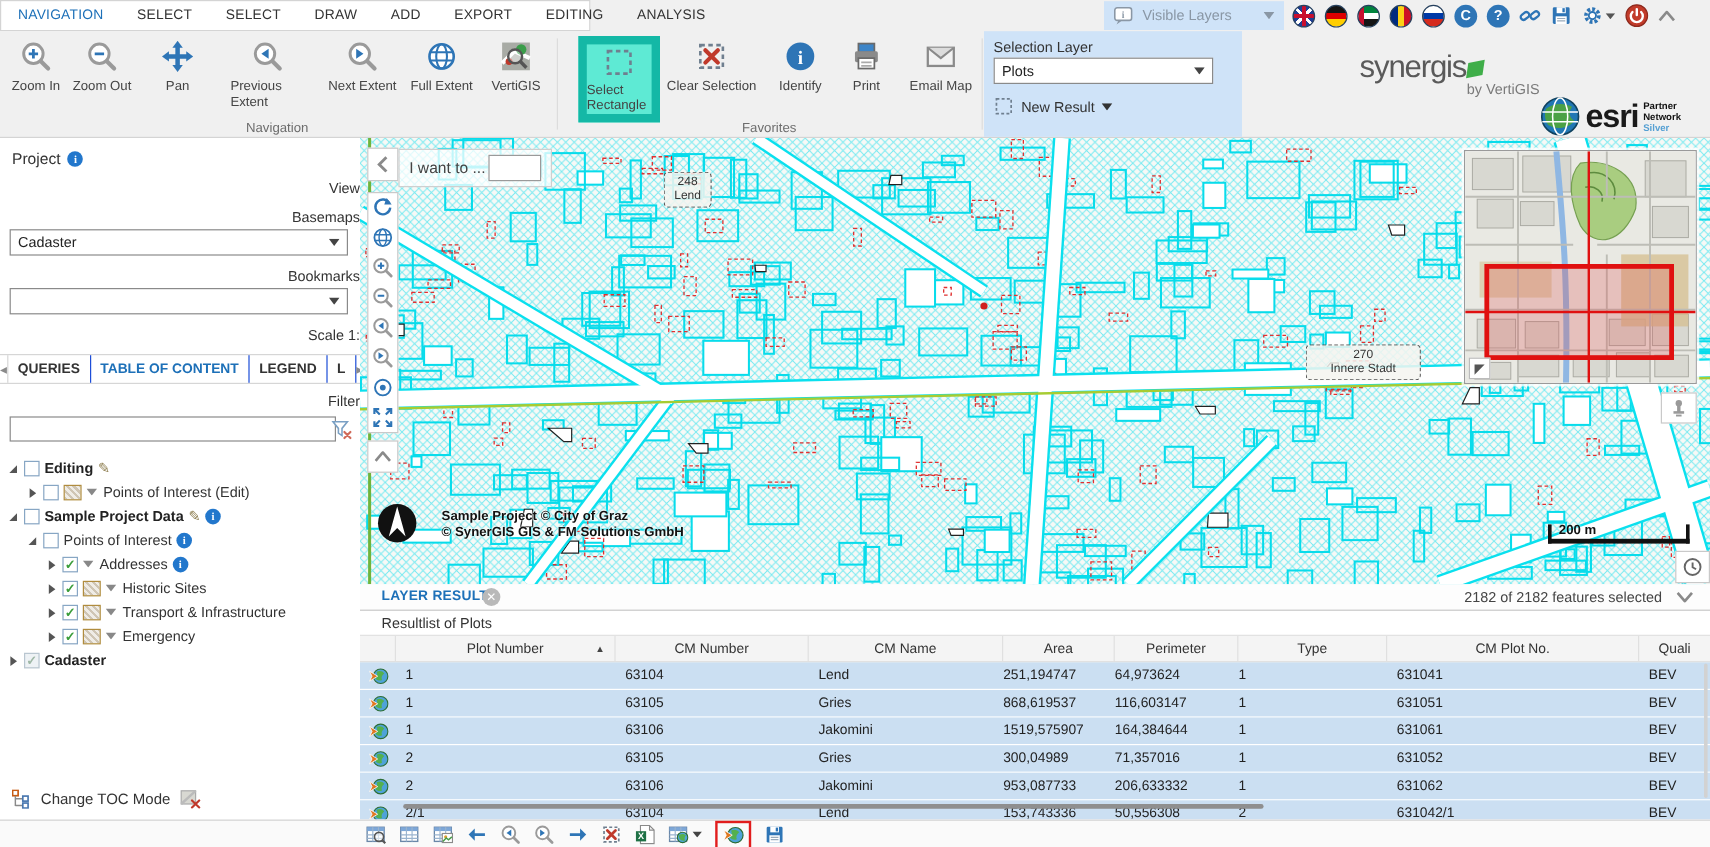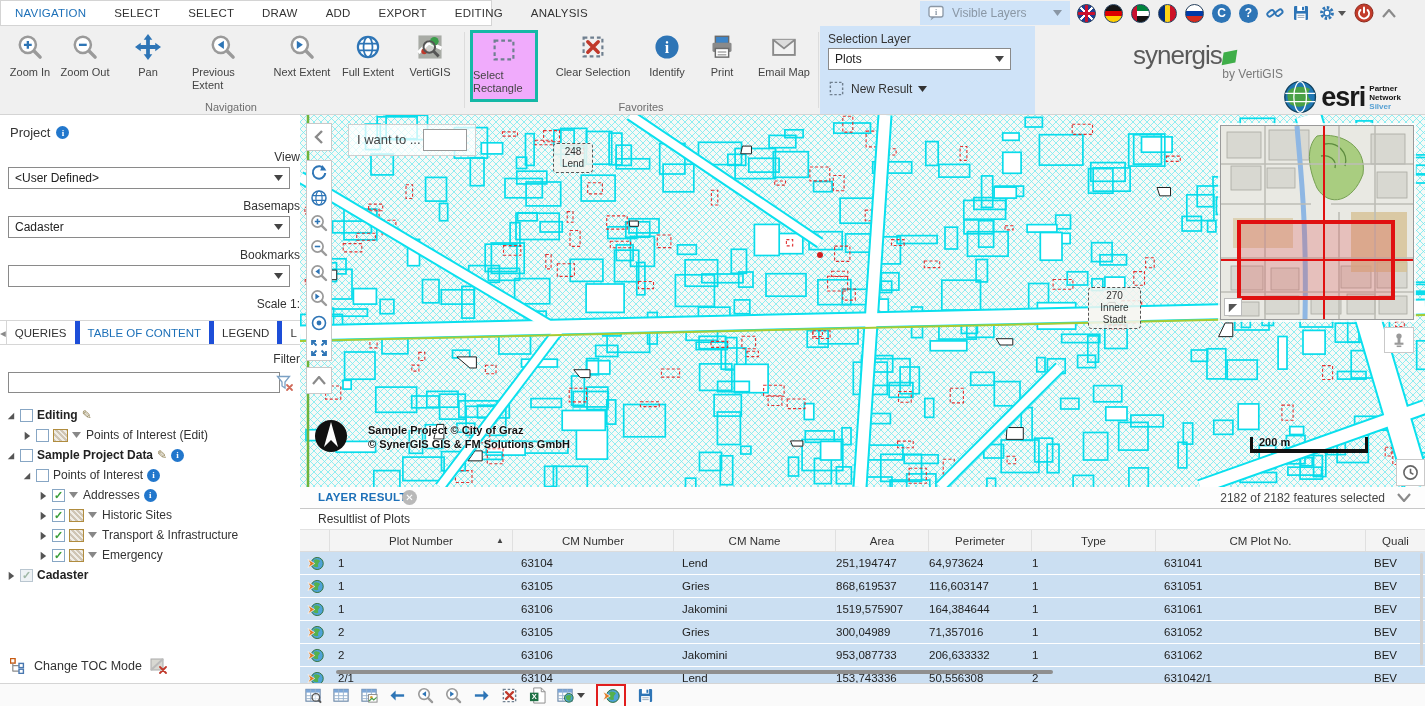--- a/index.html
+++ b/index.html
@@ -23,21 +23,21 @@
   .flag-ae{background:linear-gradient(90deg,#c8102e 28%,transparent 28%),linear-gradient(#00843d 33%,#fff 33%,#fff 66%,#141414 66%);}
   .flag-ro{background:linear-gradient(90deg,#002b7f 33%,#fcd116 33%,#fcd116 66%,#ce1126 66%);}
   .flag-ru{background:linear-gradient(#fff 33%,#0039a6 33%,#0039a6 66%,#d52b1e 66%);}
   .bluecirc{width:19px;height:19px;border-radius:50%;background:#2e75b6;color:#fff;font-size:12px;font-weight:bold;display:inline-flex;align-items:center;justify-content:center;}
   #quickicons{position:absolute;left:1077px;top:3px;display:flex;align-items:center;gap:8px;}
   
   #ribbon{position:absolute;left:0;top:26px;width:1425px;height:89px;background:#f0f0f0;border-bottom:1px solid #d4d4d4;}
   .rbtn{position:absolute;top:4px;height:72px;display:flex;flex-direction:column;align-items:center;justify-content:flex-start;gap:2px;cursor:default;}
   .rbtn .ric{height:34px;display:flex;align-items:center;justify-content:center;}
   .rbtn .rlb{font-size:11px;color:#444;text-align:left;line-height:13px;}
-  .rbtn.selected{background:#f0abfc;border:3px solid #14b8a6;}
+  .rbtn.selected{background:#5eead4;border:7px solid #14b8a6;margin-left:12px;}
   .grouplabel{position:absolute;bottom:1px;font-size:11px;color:#6d6d6d;text-align:center;}
   .vsep{position:absolute;top:6px;height:76px;width:1px;background:#dcdcdc;}
   #sel-layer-box{position:absolute;left:820px;top:0;width:215px;height:88px;background:#cfe3f8;font-size:12px;}
   #sel-layer-box .sl-label{position:absolute;left:8px;top:6px;color:#333;}
   .combo{background:#fff;border:1px solid #8a8a8a;height:22px;display:flex;align-items:center;padding:0 6px;font-size:12px;color:#222;position:relative;}
   .combo .caret{margin-left:auto;}
   #new-result{position:absolute;left:8px;top:54px;display:flex;align-items:center;gap:6px;color:#333;}
   
   #synergis{position:absolute;left:1133px;top:14px;width:150px;}
   #synergis .syn{font-size:26px;color:#5a5a5a;letter-spacing:-1px;}
@@ -48,49 +48,49 @@
   #esri .pn{font-size:8px;font-weight:bold;color:#111;line-height:9px;}
   #esri .pn .silver{color:#56a0d3;}
   
   #leftpanel{position:absolute;left:0;top:115px;width:300px;height:568px;background:#fff;font-size:12px;}
   .fldlabel{margin:10px 0 3px 10px;color:#333;text-align:right;}
   .lp-combo{margin:0 10px 0 8px;}
   #lp-header{display:flex;align-items:center;gap:6px;margin:10px 0 0 10px;font-size:13px;}
   .infoicon{width:13px;height:13px;border-radius:50%;background:#2277cc;color:#fff;font-size:9px;font-weight:bold;display:inline-flex;align-items:center;justify-content:center;font-family:"Liberation Serif",serif;flex:0 0 auto;}
   #tabstrip{display:flex;align-items:stretch;height:25px;margin-top:9px;border-top:1px solid #d6d6d6;border-bottom:1px solid #d6d6d6;font-size:11.5px;}
   .tsbtn{width:22px;display:flex;align-items:center;justify-content:center;border-right:1px solid #d6d6d6;color:#8a8a8a;}
-  .tstab{display:flex;align-items:center;padding:0 8px;border-right:5px solid #1d4ed8;color:#333;white-space:nowrap;}
+  .tstab{display:flex;align-items:center;padding:0 8px;border-right:1px solid #1d4ed8;color:#333;white-space:nowrap;font-weight:bold;}
   .tstab.active{color:#1d70b8;}
   #filterrow{position:relative;margin:6px 10px 0 8px;}
   #filterinput{width:272px;height:21px;border:1px solid #8a8a8a;font-size:12px;padding:0 4px;}
   #funnel{position:absolute;right:-4px;top:2px;}
   #tree{margin-top:12px;}
   .titem{display:flex;align-items:center;gap:4px;height:20px;font-size:12px;color:#333;}
   .titem .lbl{white-space:nowrap;}
   .titem .bold{font-weight:bold;color:#222;}
   .cb{width:13px;height:13px;border:1px solid #87a6c4;background:#fff;display:inline-flex;align-items:center;justify-content:center;font-size:11px;font-weight:bold;color:#3a9d3a;flex:0 0 auto;}
   .cb.dis{background:#eef2f5;border-color:#b9c6d0;color:#9fb8a6;}
   .swatch{width:15px;height:13px;border:1px solid #b08c3e;background:repeating-linear-gradient(45deg,#cfc5b4 0 2px,#efece6 2px 4px);flex:0 0 auto;}
   .expdr{width:12px;display:inline-flex;justify-content:center;flex:0 0 auto;}
   .lyrcaret{width:10px;flex:0 0 auto;}
   .editic{color:#8a7a4a;font-size:12px;}
   #changetoc{position:absolute;left:10px;top:543px;display:flex;align-items:center;gap:8px;font-size:12.5px;color:#333;}
   
   #map{position:absolute;left:300px;top:115px;width:1125px;height:372px;overflow:hidden;background:#f6f8f5;}
-  #iwantto{position:absolute;left:48px;top:9px;width:128px;height:32px;background:rgba(255,255,255,.75);border:1px solid #cfcfcf;font-size:13px;color:#444;}
+  #iwantto{position:absolute;left:32px;top:9px;width:128px;height:32px;background:rgba(255,255,255,.75);border:1px solid #cfcfcf;font-size:13px;color:#444;}
   #iwantto .iw-txt{position:absolute;left:8px;top:7px;}
   #iwantto input{position:absolute;left:74px;top:4px;width:44px;height:22px;border:1px solid #9a9a9a;}
   .mapbox{background:#fff;border:1px solid #c9c9c9;display:flex;align-items:center;justify-content:center;}
   #collapse-left{position:absolute;left:6px;top:8px;width:26px;height:28px;}
   #vtoolbar{position:absolute;left:6px;top:45px;width:26px;background:#fff;border:1px solid #c9c9c9;display:flex;flex-direction:column;align-items:center;padding:3px 0;gap:7px;}
   #vtoolbar-up{position:absolute;left:6px;top:252px;width:26px;height:27px;}
   #compass{position:absolute;left:13px;top:303px;}
   #mapcopy{position:absolute;left:68px;top:308px;font-size:11px;font-weight:bold;color:#111;line-height:14px;text-shadow:0 0 2px #fff,0 0 2px #fff;}
   .maplabel{position:absolute;background:rgba(245,245,240,.85);border:1px dashed #555;border-radius:4px;font-size:10px;color:#333;text-align:center;line-height:12px;padding:2px 4px;}
-  #scalebar{position:absolute;left:950px;top:322px;width:118px;height:16px;border-left:3px solid #111;border-right:3px solid #111;border-bottom:4px solid #111;}
+  #scalebar{position:absolute;left:990px;top:322px;width:118px;height:16px;border-left:3px solid #111;border-right:3px solid #111;border-bottom:4px solid #111;}
   #scalebar span{position:absolute;left:6px;top:-1px;font-size:11px;font-weight:bold;color:#111;text-shadow:0 0 2px #fff;}
   #overview{position:absolute;right:11px;top:10px;width:194px;height:195px;background:#fff;border:1px solid #9a9a9a;box-shadow:0 0 0 2px rgba(255,255,255,.8);}
   #ov-corner{position:absolute;left:3px;bottom:3px;width:18px;height:18px;background:#fff;border:1px solid #bbb;color:#555;font-size:11px;display:flex;align-items:center;justify-content:center;}
   #pinbox{position:absolute;right:11px;top:212px;width:30px;height:26px;}
   #clockbox{position:absolute;right:0;top:344px;width:29px;height:27px;}
   
   #bottompanel{position:absolute;left:300px;top:487px;width:1125px;height:196px;background:#fff;overflow:hidden;}
   #bp-header{position:relative;height:22px;border-bottom:1px solid #c8c8c8;background:#fdfdfd;}
   #bp-tab{position:absolute;left:18px;top:4px;font-size:11.5px;color:#1d70b8;font-weight:bold;letter-spacing:.2px;}
   #bp-close{position:absolute;left:102px;top:3px;width:15px;height:15px;border-radius:50%;background:#b9b9b9;color:#fff;font-size:10px;display:flex;align-items:center;justify-content:center;}
@@ -385,26 +385,20 @@
     <span class="pn"><span>Partner Network</span><br><span class="silver">Silver</span></span>
   </div>
 </div>
 
 <div id="leftpanel">
   <div id="lp-header">
     <span>Project</span>
     <span class="infoicon">i</span>
   </div>
   <div class="fldlabel">View</div>
-  <div class="combo lp-combo">
-    <span>&lt;User Defined&gt;</span>
-    <svg class="caret" width="9" height="6" viewBox="0 0 9 6">
-        <polygon points="0,0 9,0 4.5,6" fill="#444"></polygon>
-      </svg>
-  </div>
   <div class="fldlabel">Basemaps</div>
   <div class="combo lp-combo">
     <span>Cadaster</span>
     <svg class="caret" width="9" height="6" viewBox="0 0 9 6">
         <polygon points="0,0 9,0 4.5,6" fill="#444"></polygon>
       </svg>
   </div>
   <div class="fldlabel">Bookmarks</div>
   <div class="combo lp-combo">
     <span></span>
@@ -1052,21 +1046,21 @@
   </div>
 
   <div id="iwantto">
     <span class="iw-txt">I want to ...</span>
     <input type="text" style="">
   </div>
 
   <div class="maplabel" style="left:253px;top:28px;width:40px">
     <span>248</span><br><span>Lend</span>
   </div>
-  <div class="maplabel" style="left:788px;top:172px;width:53px">
+  <div class="maplabel" style="left:788px;top:172px;width:96px">
     <span>270</span><br><span>Innere Stadt</span>
   </div>
 
   <svg id="compass" width="36" height="36" viewBox="0 0 36 36">
       <circle cx="18" cy="18" r="16" fill="#111"></circle>
       <polygon points="18,4 25,29 18,22 11,29" fill="#fff"></polygon>
     </svg>
   <div id="mapcopy">
     <div>Sample Project © City of Graz</div>
     <div>© SynerGIS GIS &amp; FM Solutions GmbH</div>

